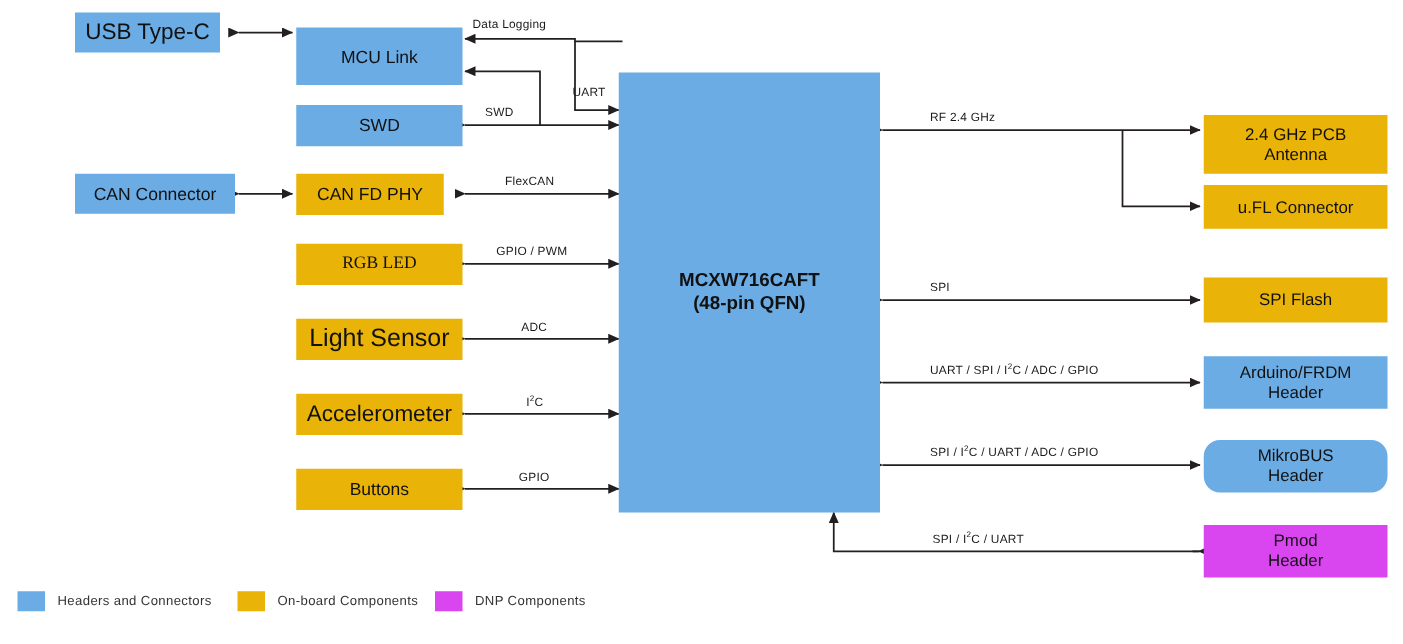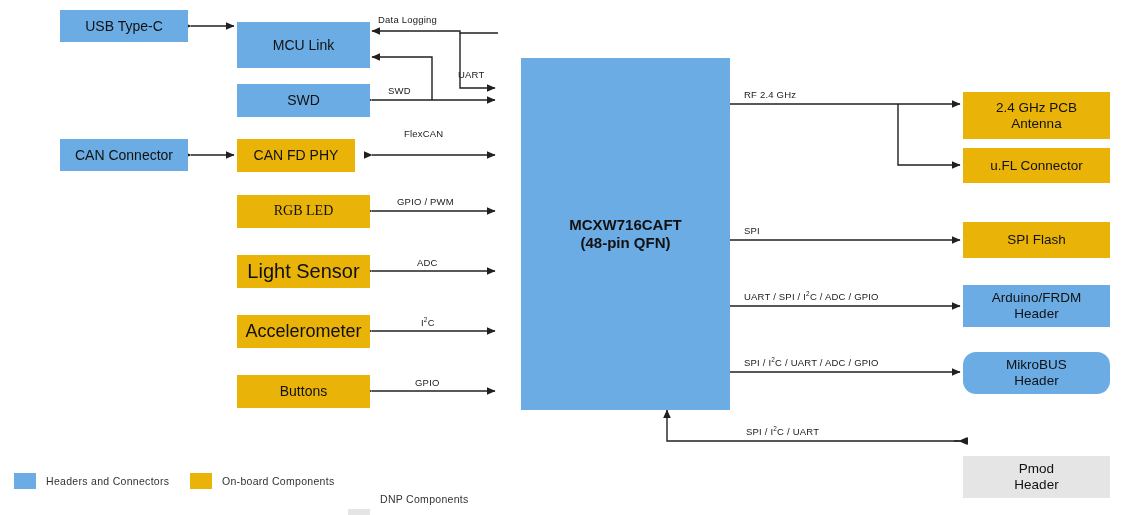--- a/index.html
+++ b/index.html
@@ -1,21 +1,21 @@
 <!DOCTYPE html>
 <html><head>
 <meta charset="utf-8">
 <style>
   html,body{margin:0;padding:0;background:#ffffff;}
   body{font-family:"Liberation Sans","DejaVu Sans",sans-serif;}
   #canvas{position:relative;width:1122px;height:515px;background:#ffffff;overflow:hidden;}
   .blk{position:absolute;box-sizing:border-box;display:flex;align-items:center;justify-content:center;text-align:center;line-height:1.18;color:#111111;}
   .blue{background:#6BACE4;}
   .gray{background:#eab308;}
-  .orange{background:#e5e5e5;margin-top:36px;}
+  .orange{background:#d946ef;}
   .lbl{position:absolute;color:#1a1a1a;font-size:9.5px;white-space:nowrap;letter-spacing:.2px;}
   svg.wires{position:absolute;left:0;top:0;width:1122px;height:515px;overflow:visible;pointer-events:none;}
   .legend{position:absolute;display:flex;align-items:center;}
   .sw{width:22px;height:16px;display:inline-block;}
   .legtxt{font-size:10.5px;color:#333;margin-left:10px;white-space:nowrap;letter-spacing:.3px;}
   .mcu{font-weight:bold;font-size:15px;flex-direction:column;}
   sup{font-size:.68em;vertical-align:super;line-height:0;}
 </style>
 </head>
 <body>
@@ -63,21 +63,21 @@
       <line x1="706" y1="306" x2="960" y2="306" marker-end="url(#ah)" marker-start="url(#ahs)"></line>
 
       <line x1="706" y1="372" x2="960" y2="372" marker-end="url(#ah)" marker-start="url(#ahs)"></line>
 
       <path d="M960,441 L667,441 L667,410" marker-end="url(#ah)"></path>
       <path d="M960,441 L667,441" marker-start="url(#ahs)" stroke="none"></path>
       <line x1="959" y1="441" x2="954" y2="441" marker-start="url(#ahs)"></line>
     </g>
   </svg>
 
-  <div class="blk blue" style="left:60px;top:10px;width:128px;height:32px;font-size:14px;">
+  <div class="blk blue" style="left:60px;top:10px;width:116px;height:32px;font-size:18px;">
     <span>USB Type-C</span>
   </div>
 
   <div class="blk blue" style="left:60px;top:139px;width:128px;height:32px;font-size:14px;">
     <span>CAN Connector</span>
   </div>
 
   <div class="blk blue" style="left:237px;top:22px;width:133px;height:46px;font-size:14px;">
     <span>MCU Link</span>
   </div>
@@ -99,21 +99,21 @@
   </div>
 
   <div class="blk gray" style="left:237px;top:315px;width:133px;height:33px;font-size:18px;">
     <span>Accelerometer</span>
   </div>
 
   <div class="blk gray" style="left:237px;top:375px;width:133px;height:33px;font-size:14px;">
     <span>Buttons</span>
   </div>
 
-  <div class="blk blue mcu" style="left:521px;top:58px;width:209px;height:352px;">
+  <div class="blk blue mcu" style="left:495px;top:58px;width:209px;height:352px;">
     <span>MCXW716CAFT</span>
     <span>(48-pin QFN)</span>
   </div>
 
   <div class="blk gray" style="left:963px;top:92px;width:147px;height:47px;font-size:13.5px;flex-direction:column;">
     <span>2.4 GHz PCB</span>
     <span>Antenna</span>
   </div>
 
   <div class="blk gray" style="left:963px;top:148px;width:147px;height:35px;font-size:13.5px;">
@@ -135,21 +135,21 @@
   </div>
 
   <div class="blk orange" style="left:963px;top:420px;width:147px;height:42px;font-size:13.5px;flex-direction:column;">
     <span>Pmod</span>
     <span>Header</span>
   </div>
 
   <div class="lbl" style="left:378px;top:14px;">Data Logging</div>
   <div class="lbl" style="left:458px;top:69px;">UART</div>
   <div class="lbl" style="left:388px;top:85px;">SWD</div>
-  <div class="lbl" style="left:404px;top:128px;">FlexCAN</div>
+  <div class="lbl" style="left:404px;top:140px;">FlexCAN</div>
   <div class="lbl" style="left:397px;top:196px;">GPIO  /  PWM</div>
   <div class="lbl" style="left:417px;top:257px;">ADC</div>
 
   <div class="lbl" style="left:421px;top:317px;">
     <span>I</span><sup>2</sup><span>C</span>
   </div>
 
   <div class="lbl" style="left:415px;top:377px;">GPIO</div>
 
   <div class="lbl" style="left:744px;top:89px;">RF 2.4 GHz</div>

